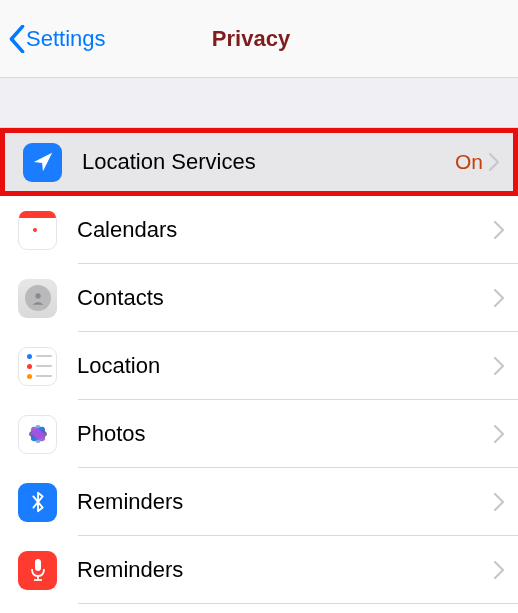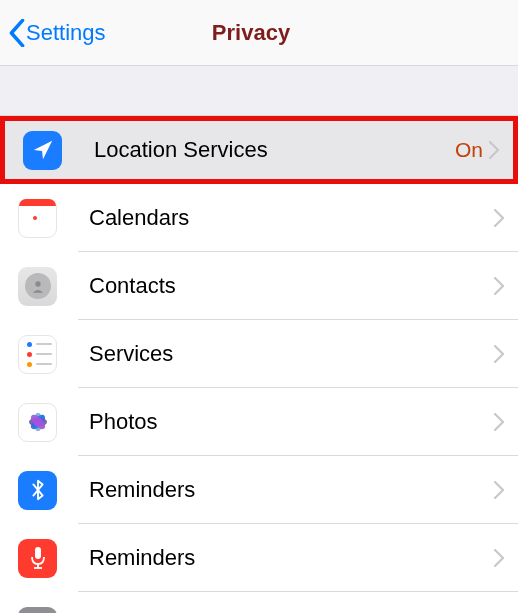--- a/index.html
+++ b/index.html
@@ -5,21 +5,21 @@
     * { box-sizing: border-box; margin: 0; padding: 0; }
     body {
       width: 518px;
       height: 613px;
       background: #fff;
       font-family: -apple-system, BlinkMacSystemFont, "Helvetica Neue", Arial, sans-serif;
       overflow: hidden;
       position: relative;
     }
     .nav {
-      height: 66px;
+      height: 78px;
       display: flex;
       align-items: center;
       background: #f9f9f9;
       border-bottom: 1px solid #d9d9d9;
       position: relative;
     }
     .back {
       display: flex;
       align-items: center;
       color: #007aff;
@@ -62,21 +62,20 @@
       flex-shrink: 0;
       display: flex;
       align-items: center;
       justify-content: center;
     }
     .row .label {
       flex: 1;
       font-size: 22px;
       color: #000;
       padding-left: 20px;
-      margin-left: 12px;
     }
     .row .value {
       font-size: 21px;
       color: #c2410c;
       padding-right: 6px;
     }
     .row .chev {
       padding-right: 14px;
       display: flex;
       align-items: center;
@@ -190,21 +189,21 @@
         <div class="rem-line">
             <div class="rem-dot" style="background:#ff3b30"></div>
             <div class="rem-bar"></div>
           </div>
         <div class="rem-line">
             <div class="rem-dot" style="background:#ff9500"></div>
             <div class="rem-bar"></div>
           </div>
       </div>
     </div>
-    <div class="label">Services</div>
+    <div class="label">Location</div>
     <div class="chev">
         <svg viewBox="0 0 10 18">
           <path d="M1 1 L9 9 L1 17" stroke="#c7c7cc" stroke-width="2.2" fill="none" stroke-linecap="round" stroke-linejoin="round"></path>
         </svg>
       </div>
     <div class="sep"></div>
   </div>
 
   <div class="row">
     <div class="icon ic-photos">

